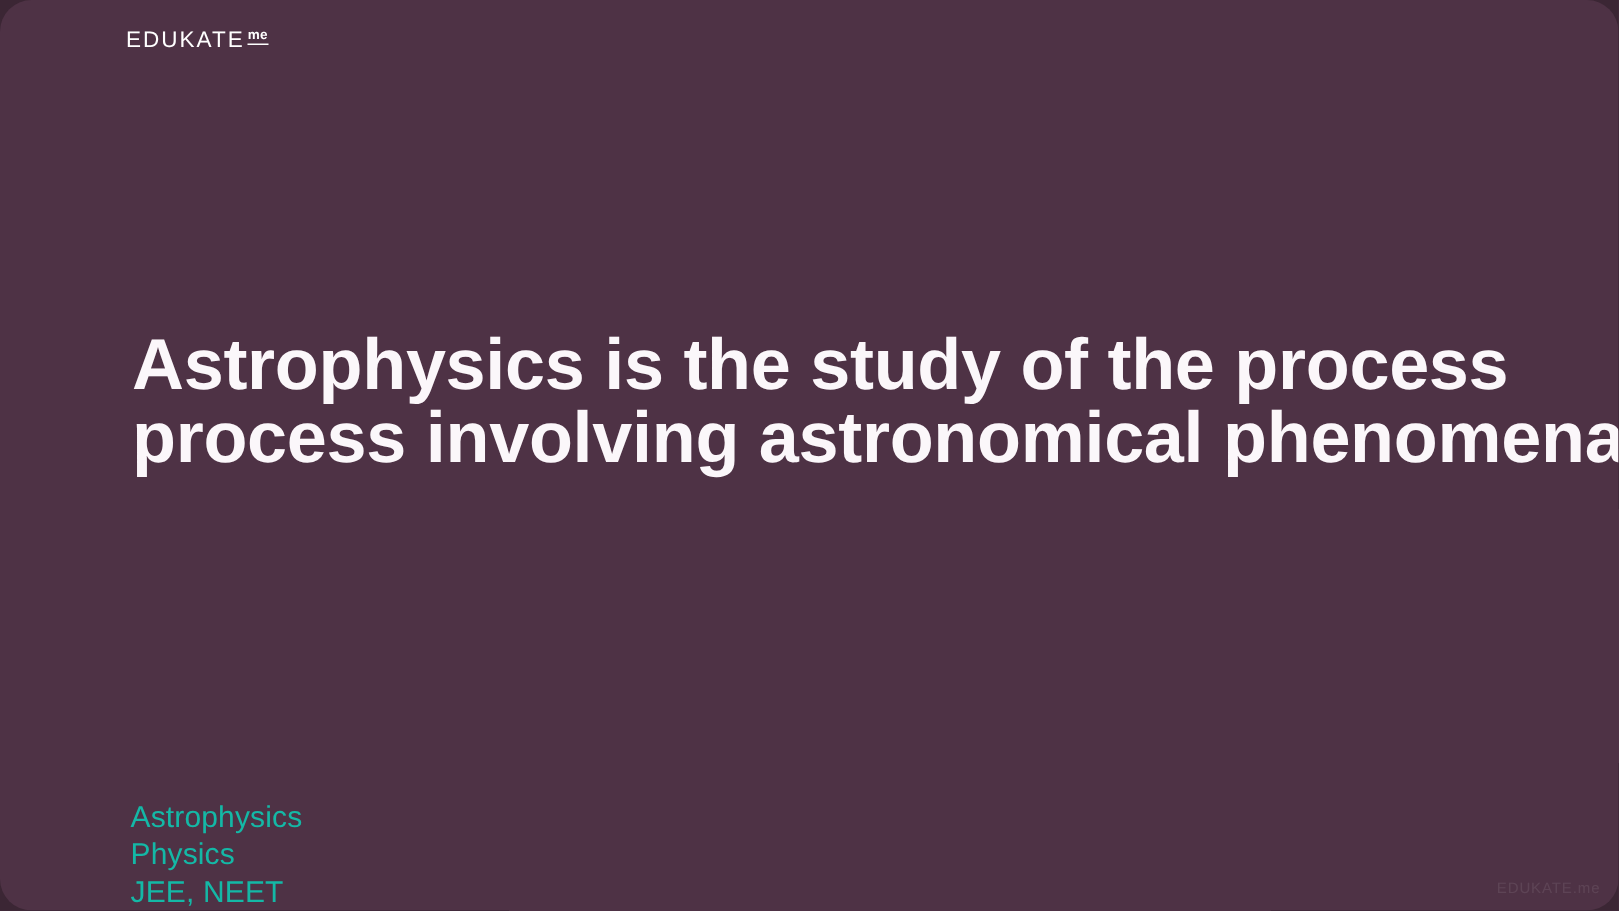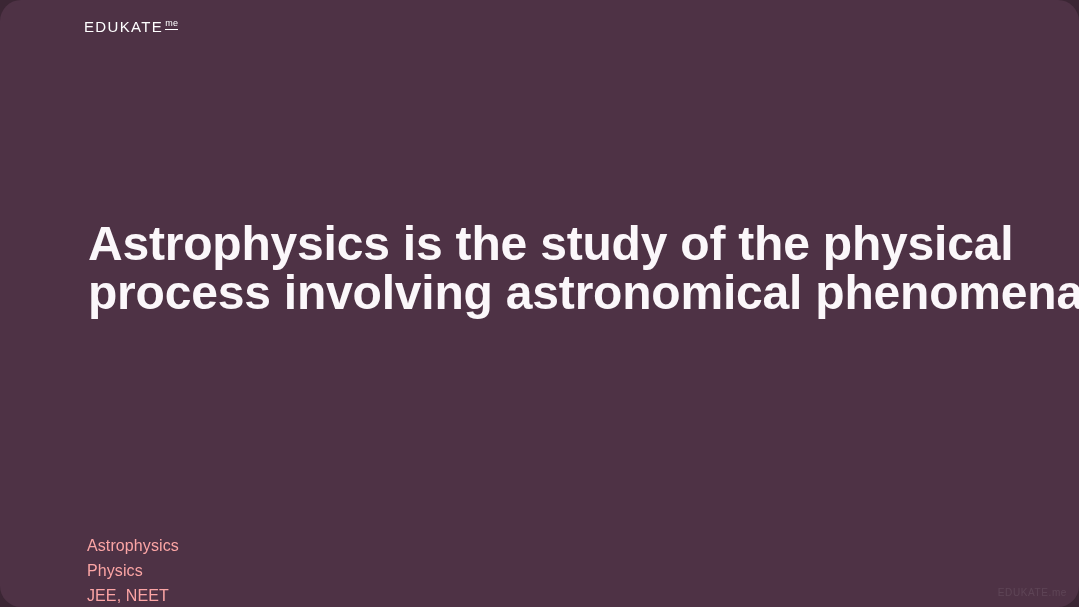--- a/index.html
+++ b/index.html
@@ -33,21 +33,21 @@
   .brand-word {
     font-size: 15px;
     font-weight: 400;
     letter-spacing: 1.35px;
     line-height: 18px;
     color: #ffffff;
   }
 
   .brand-sup {
     font-size: 9px;
-    font-weight: 400;
+    font-weight: 700;
     line-height: 9px;
     letter-spacing: 0.2px;
     margin-left: 2px;
     margin-top: 1px;
     color: #ffffff;
     border-bottom: 1.2px solid #ffffff;
     padding-bottom: 1px;
   }
 
   
@@ -72,25 +72,25 @@
   
   .tags {
     position: absolute;
     left: 87px;
     top: 533px;
     display: block;
   }
 
   .tag-line {
     display: block;
-    font-size: 16px;
+    font-size: 20px;
     font-weight: 400;
     line-height: 25px;
     letter-spacing: 0.1px;
-    color: #fca5a5;
+    color: #14b8a6;
     white-space: nowrap;
   }
 
   
   .watermark {
     position: absolute;
     right: 12px;
     bottom: 8px;
     font-size: 10px;
     font-weight: 400;
@@ -106,21 +106,21 @@
 <body>
 
 <div class="slide">
 
   <div class="brand">
     <span class="brand-word">EDUKATE</span>
     <span class="brand-sup">me</span>
   </div>
 
   <h1 class="headline">
-    <span class="headline-line">Astrophysics is the study of the physical</span>
+    <span class="headline-line">Astrophysics is the study of the process</span>
     <span class="headline-line">process involving astronomical phenomena.</span>
   </h1>
 
   <div class="tags">
     <span class="tag-line">Astrophysics</span>
     <span class="tag-line">Physics</span>
     <span class="tag-line">JEE, NEET</span>
   </div>
 
   <div class="watermark">EDUKATE.me</div>

